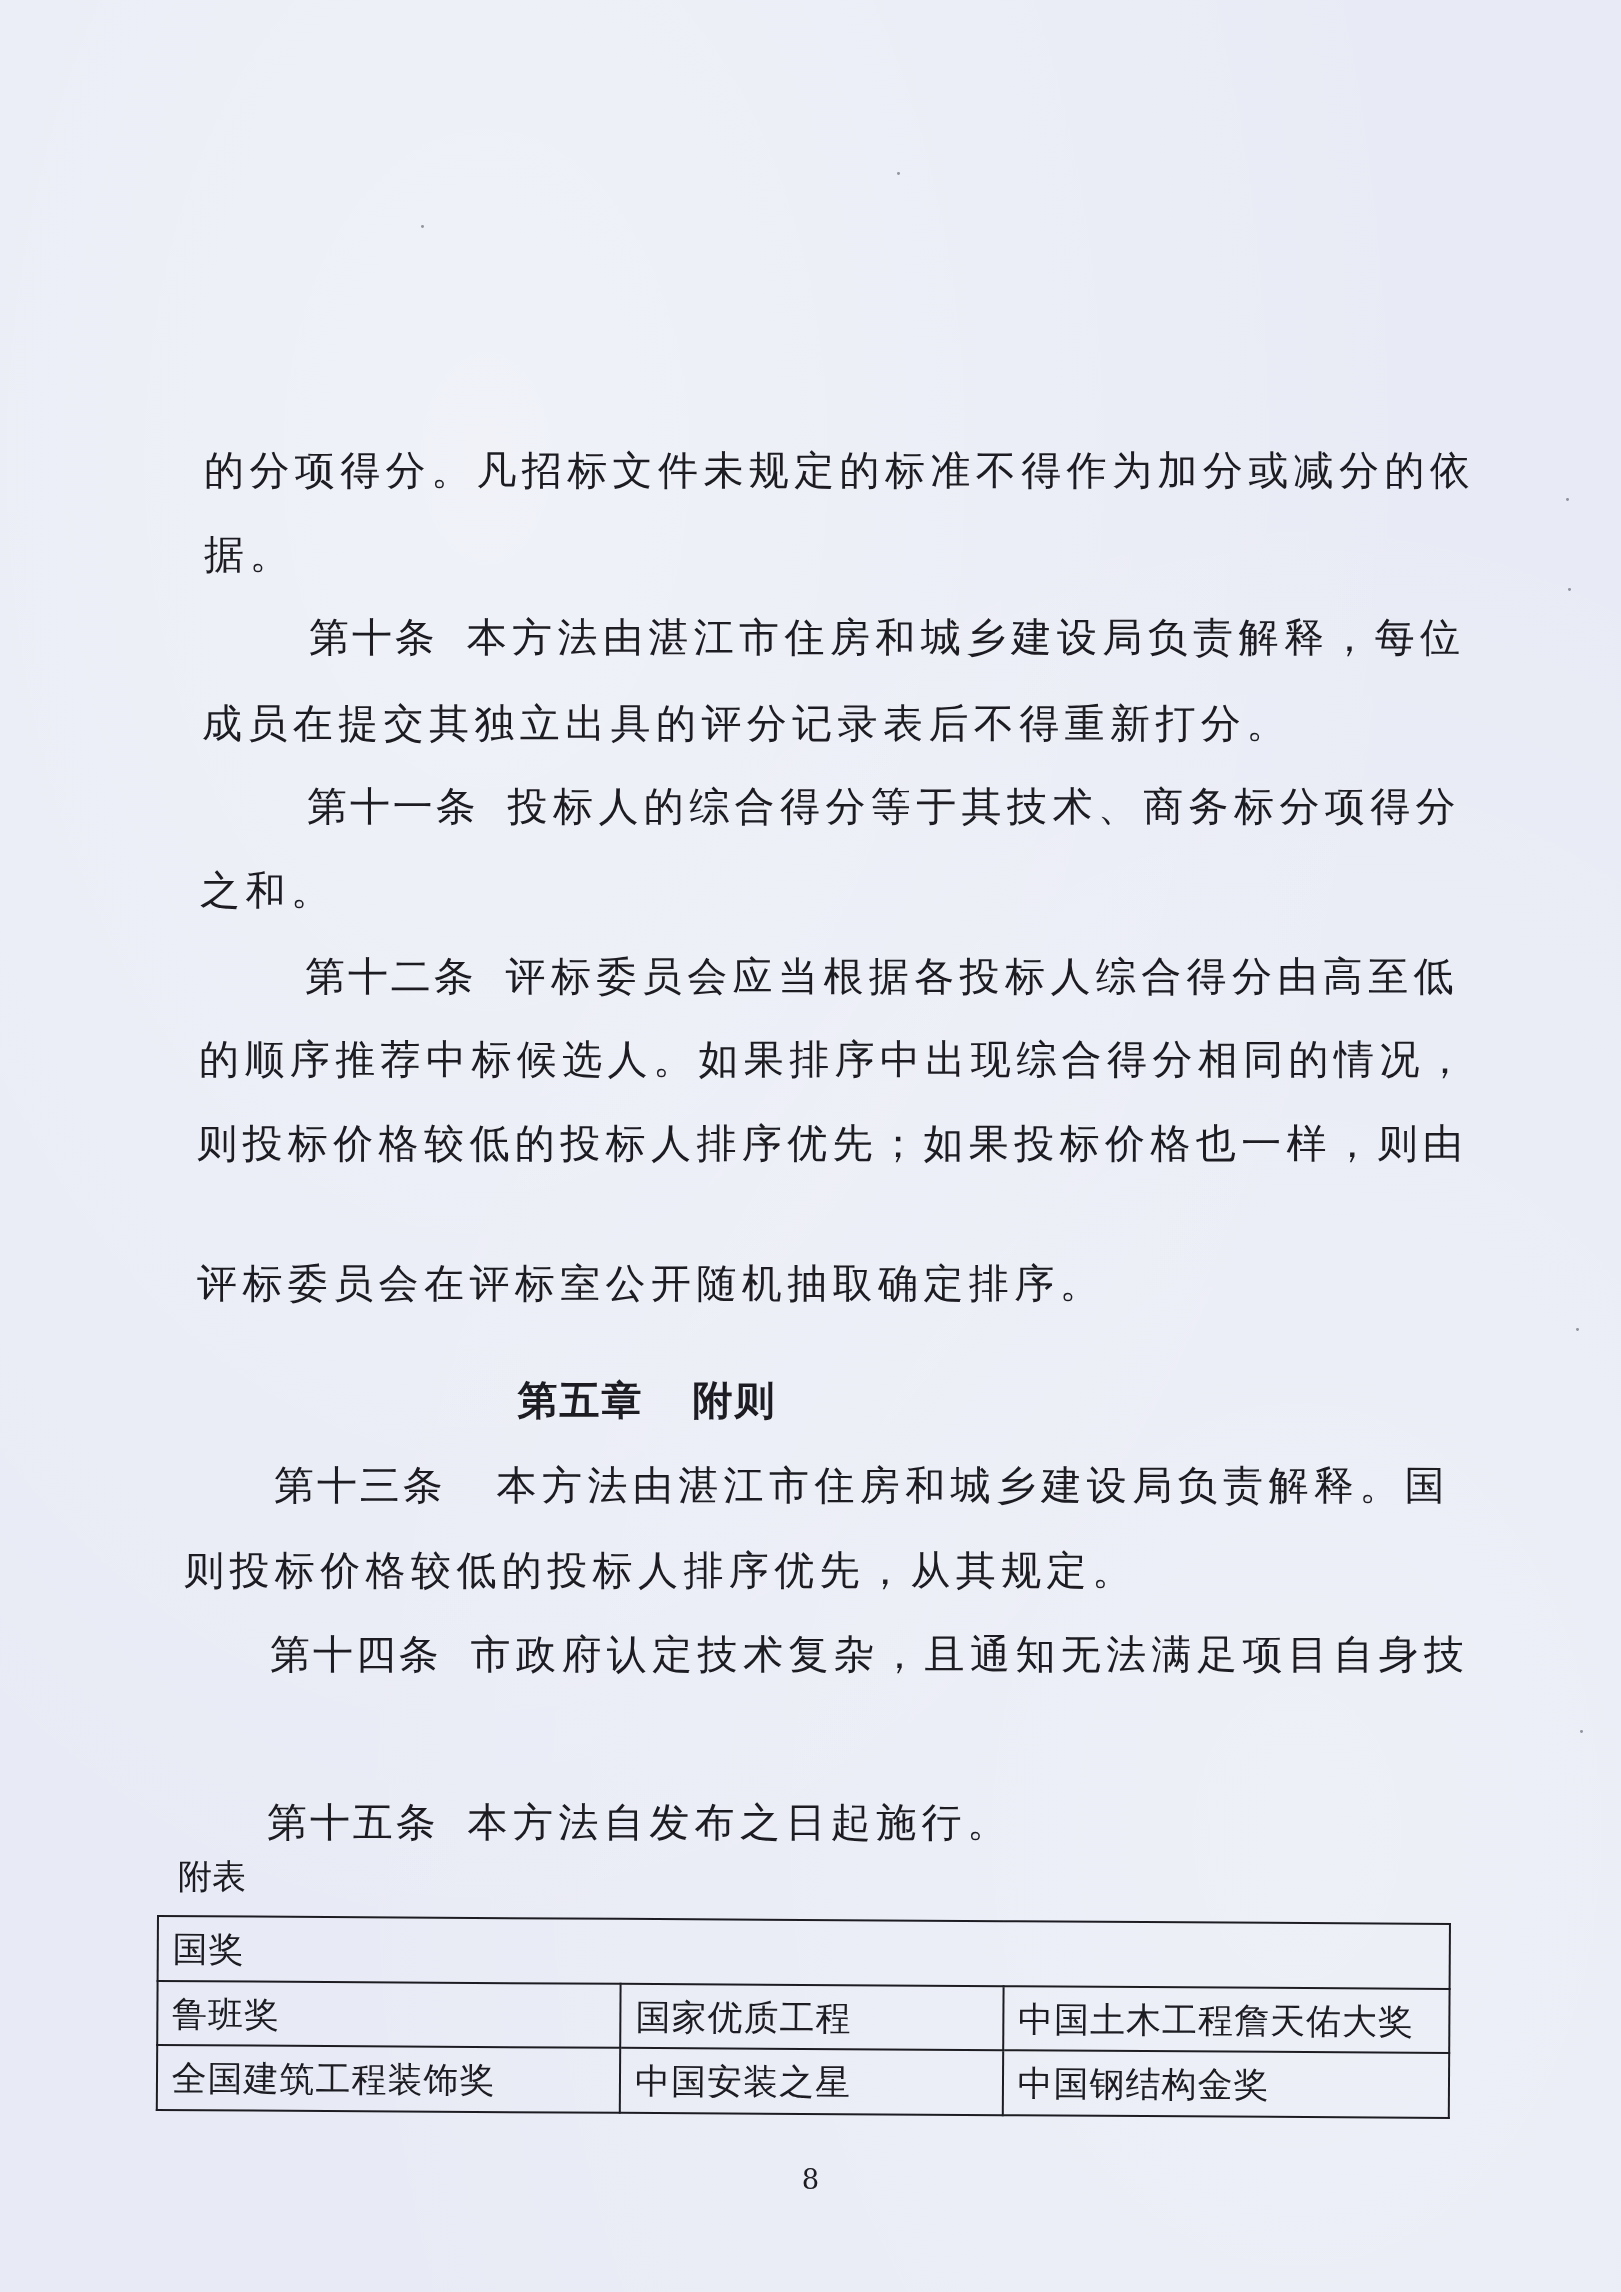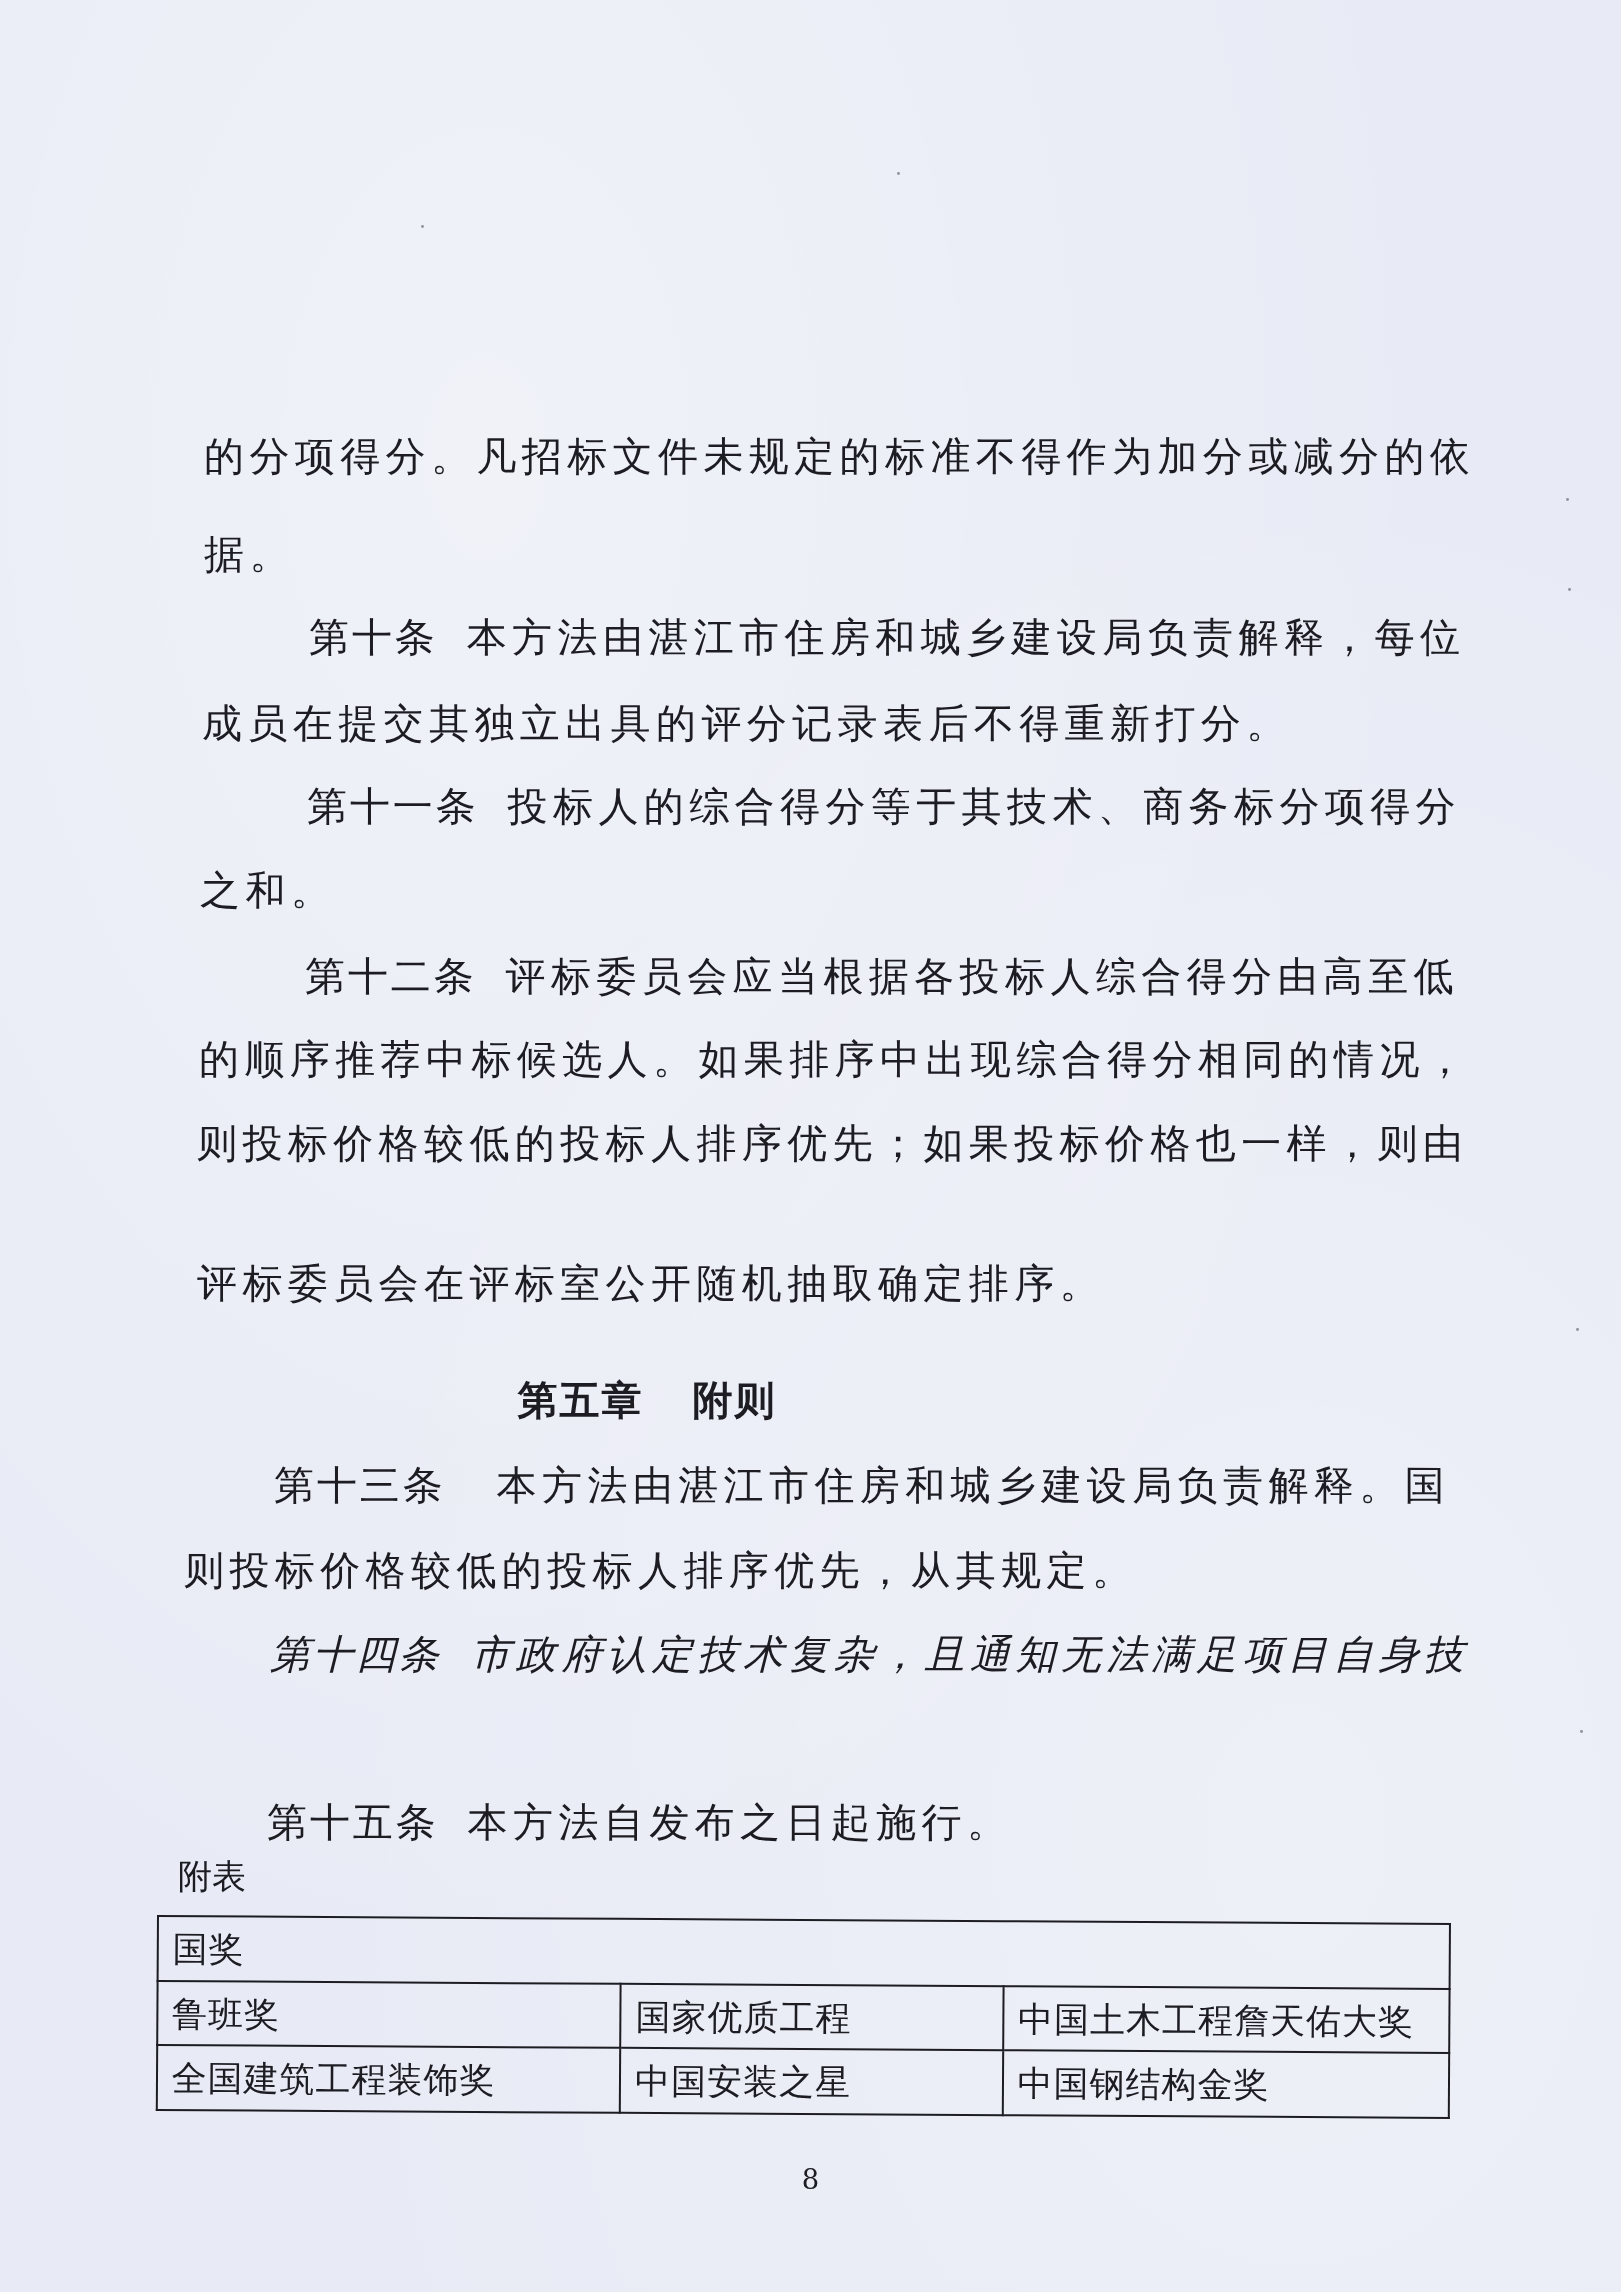--- a/index.html
+++ b/index.html
@@ -81,21 +81,21 @@
       background: #555a66;
       border-radius: 50%;
       opacity: 0.6;
     }
   </style>
 </head>
 <body>
 
 <div class="page">
 
-  <div class="line" style="left:204px; top:436px;">的分项得分。凡招标文件未规定的标准不得作为加分或减分的依</div>
+  <div class="line" style="left:204px; top:450px;">的分项得分。凡招标文件未规定的标准不得作为加分或减分的依</div>
   <div class="line" style="left:204px; top:534px;">据。</div>
 
   <div class="line" style="left:309px; top:617px;">
     <span class="art-title">第十条</span><span style="display:inline-block;width:29px"></span><span>本方法由湛江市住房和城乡建设局负责解释，每位</span>
   </div>
   <div class="line" style="left:202px; top:703px;">成员在提交其独立出具的评分记录表后不得重新打分。</div>
 
   <div class="line" style="left:307px; top:786px;">
     <span class="art-title">第十一条</span><span style="display:inline-block;width:29px"></span><span>投标人的综合得分等于其技术、商务标分项得分</span>
   </div>
@@ -110,21 +110,21 @@
 
   <div class="chapter">
     <span>第五章</span><span class="gap"></span><span>附则</span>
   </div>
 
   <div class="line" style="left:274px; top:1465px;">
     <span class="art-title">第十三条</span><span style="display:inline-block;width:51px"></span><span>本方法由湛江市住房和城乡建设局负责解释。国</span>
   </div>
   <div class="line" style="left:184px; top:1550px;">则投标价格较低的投标人排序优先，从其规定。</div>
 
-  <div class="line" style="left:270px; top:1634px;font-style:italic;">
+  <div class="line" style="left:270px; top:1634px;">
     <span class="art-title">第十四条</span><span style="display:inline-block;width:29px"></span><span>市政府认定技术复杂，且通知无法满足项目自身技</span>
   </div>
 
   <div class="line" style="left:267px; top:1802px;">
     <span class="art-title">第十五条</span><span style="display:inline-block;width:29px"></span><span>本方法自发布之日起施行。</span>
   </div>
 
   <div class="annex-label">附表</div>
 
   <table class="awards">

